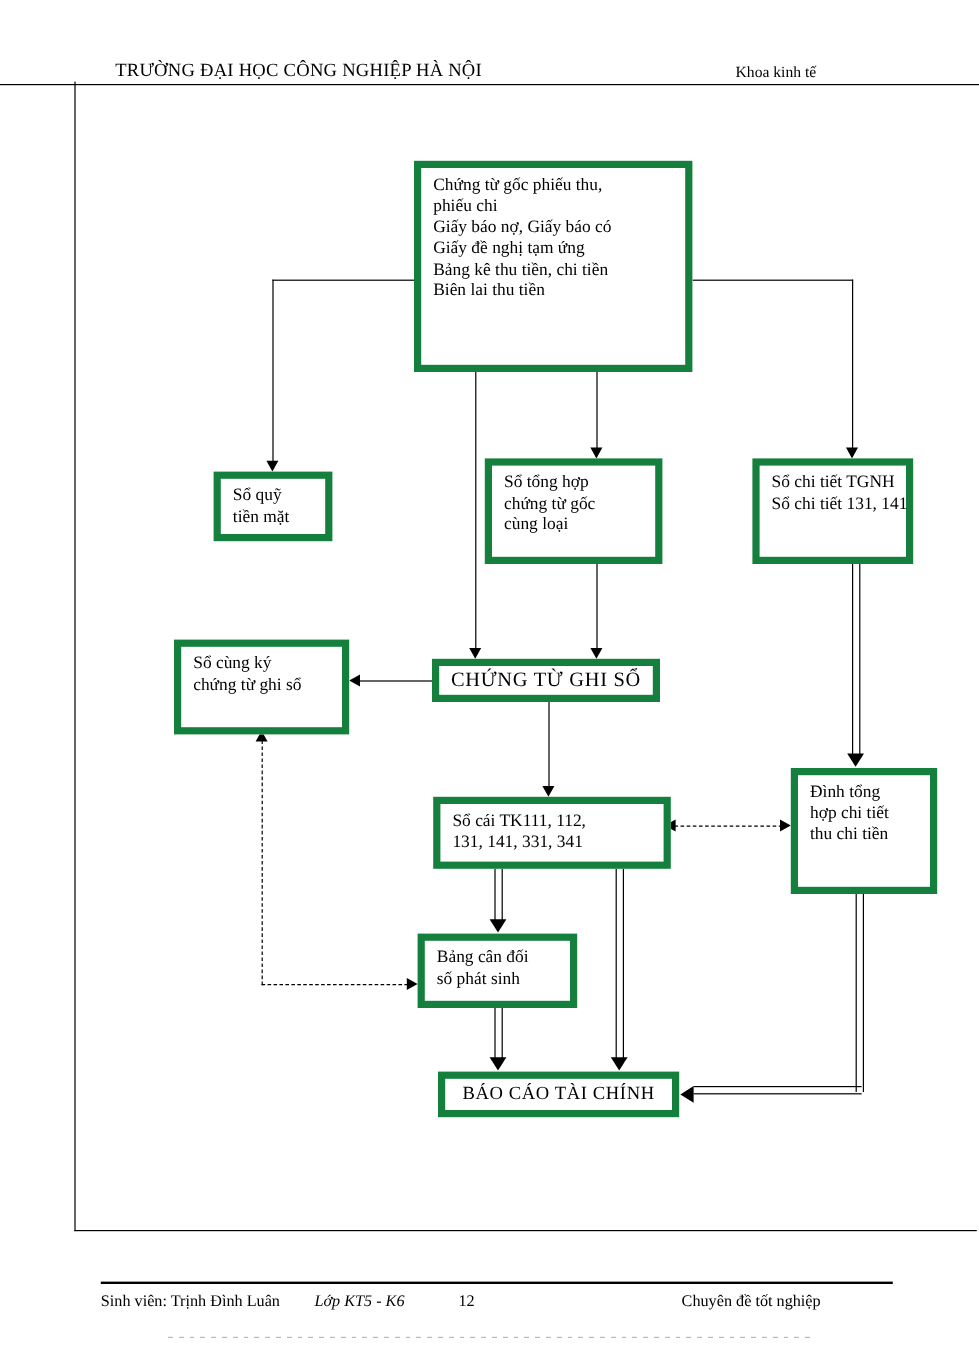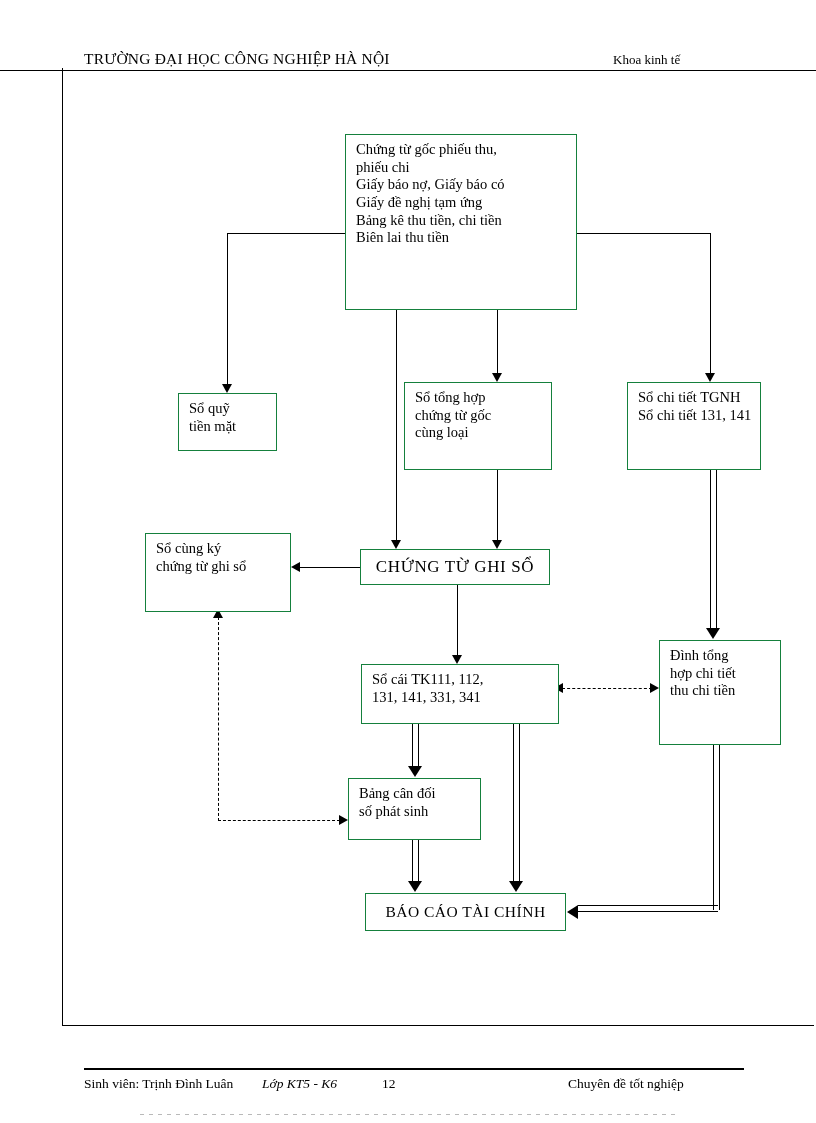--- a/index.html
+++ b/index.html
@@ -5,40 +5,40 @@
   html,body{margin:0;padding:0;background:#ffffff;}
   body{
     width:816px;height:1123px;position:relative;overflow:hidden;
     font-family:"Liberation Serif","DejaVu Serif",serif;
     color:#000;
   }
   .page{position:absolute;inset:0;}
 
   
   .hdr{position:absolute;left:0;top:50px;width:816px;height:26px;}
-  .hdr-left{position:absolute;left:84px;top:0;font-size:15.5px;letter-spacing:.2px;white-space:nowrap;}
+  .hdr-left{position:absolute;left:96px;top:0;font-size:15.5px;letter-spacing:.2px;white-space:nowrap;}
   .hdr-right{position:absolute;left:613px;top:2px;font-size:13px;white-space:nowrap;}
   .hdr-rule{position:absolute;left:0;top:20px;width:816px;height:1px;background:#000;}
 
   
   .frame{position:absolute;left:62px;top:68px;width:752px;height:958px;
          border-left:1px solid #000;border-bottom:1px solid #000;box-sizing:border-box;}
 
   
   .ftr-rule{position:absolute;left:84px;top:1068px;width:660px;height:1.5px;background:#000;}
   .ftr{position:absolute;top:1076px;font-size:13.5px;white-space:nowrap;}
   .ftr-stu{left:84px;}
   .ftr-cls{left:262px;font-style:italic;}
   .ftr-pg{left:382px;text-align:right;}
   .ftr-right{left:568px;}
   .ftr-bottomrule{position:absolute;left:140px;top:1114px;width:540px;height:1px;
                   background:repeating-linear-gradient(to right,#b9b9b9 0 4px,transparent 4px 9px);}
 
   
-  .node{position:absolute;border:1px solid #15803d;background:#fff;box-sizing:border-box;
+  .node{position:absolute;border:6px solid #15803d;background:#fff;box-sizing:border-box;
         font-size:14.5px;line-height:1.22;padding:6px 8px 4px 10px;z-index:3;}
   .node .ln{display:block;white-space:nowrap;}
   .node.center{display:flex;align-items:center;justify-content:center;padding:0;}
   .node.center .ln{font-size:17px;letter-spacing:.6px;}
   .node.center.sm .ln{font-size:15.5px;letter-spacing:.5px;}
 
   #n-source  {left:345px;top:134px;width:232px;height:176px;}
   #n-cash    {left:178px;top:393px;width:99px;height:58px;}
   #n-summary {left:404px;top:382px;width:148px;height:88px;}
   #n-detail  {left:627px;top:382px;width:134px;height:88px;}

